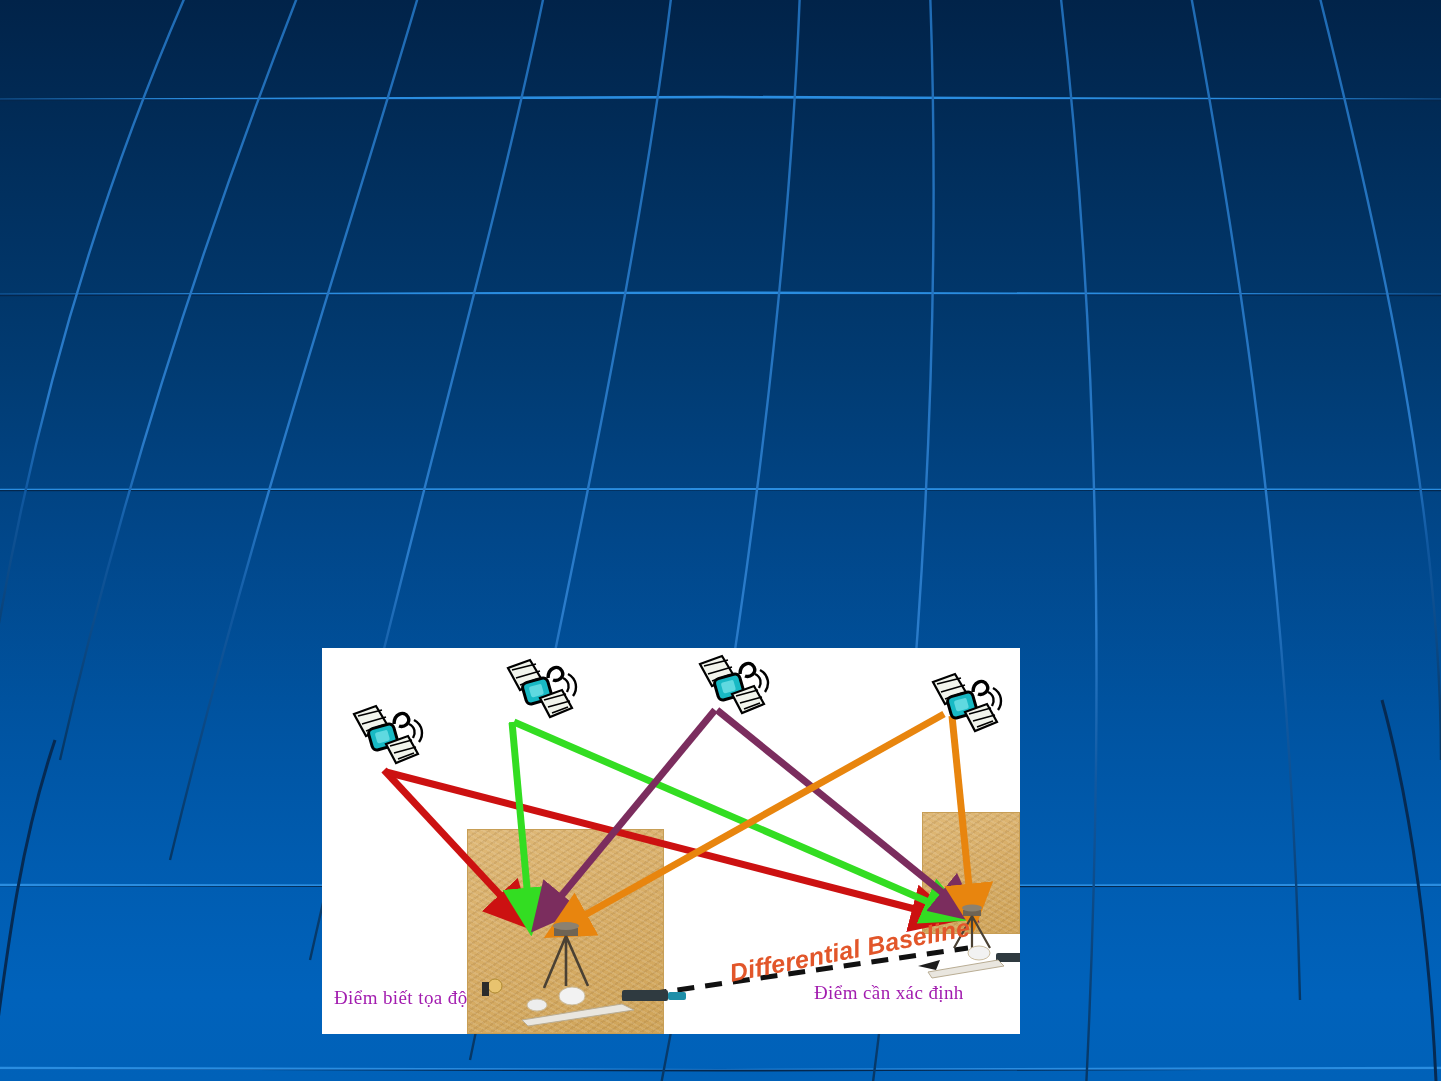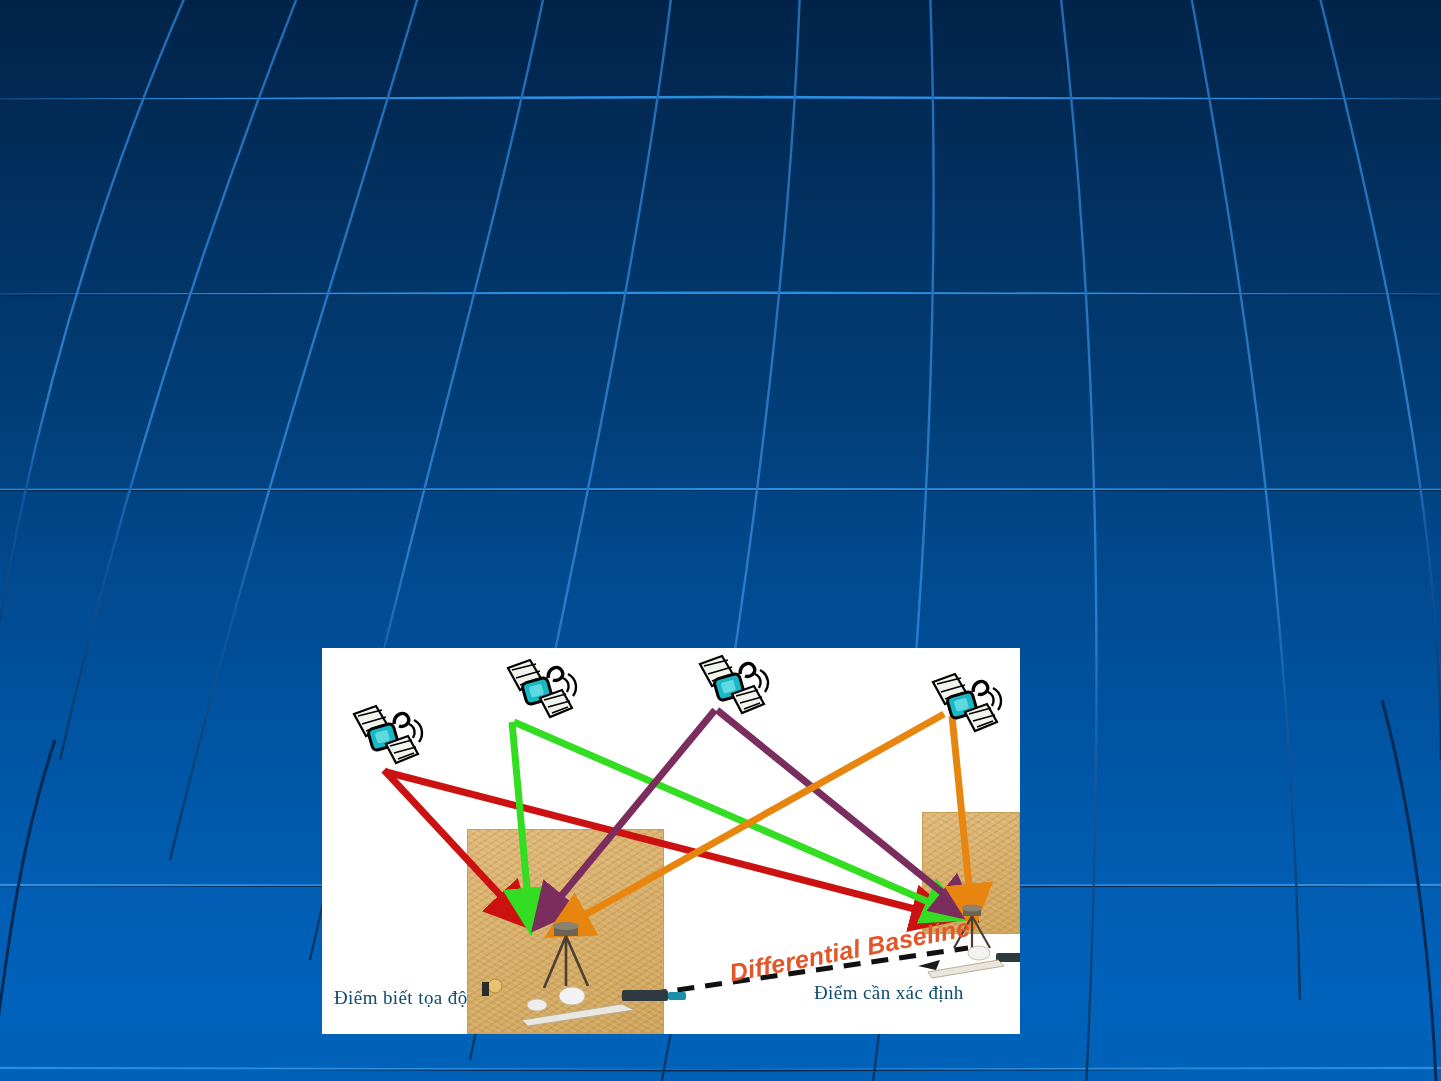--- a/index.html
+++ b/index.html
@@ -54,21 +54,21 @@
     box-sizing: border-box;
   }
   #ground-left {
     left: 145px; top: 181px; width: 197px; height: 205px;
   }
   #ground-right {
     left: 600px; top: 164px; width: 98px; height: 122px;
   }
   .label-vn {
     position: absolute;
-    color: #0c4a6e;
+    color: #a21caf;
     font-family: "Liberation Serif", serif;
     font-size: 19px;
     letter-spacing: .4px;
     white-space: nowrap;
     text-shadow: 0 0 1px rgba(255,255,255,.9);
   }
   #label-known { left: 12px; top: 339px; }
   #label-unknown { left: 492px; top: 334px; }
   #label-baseline {
     position: absolute;

